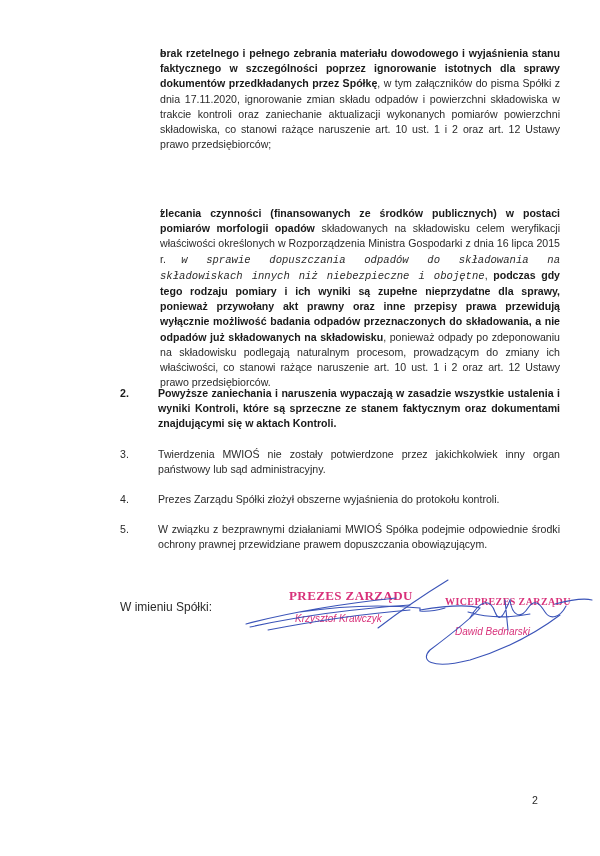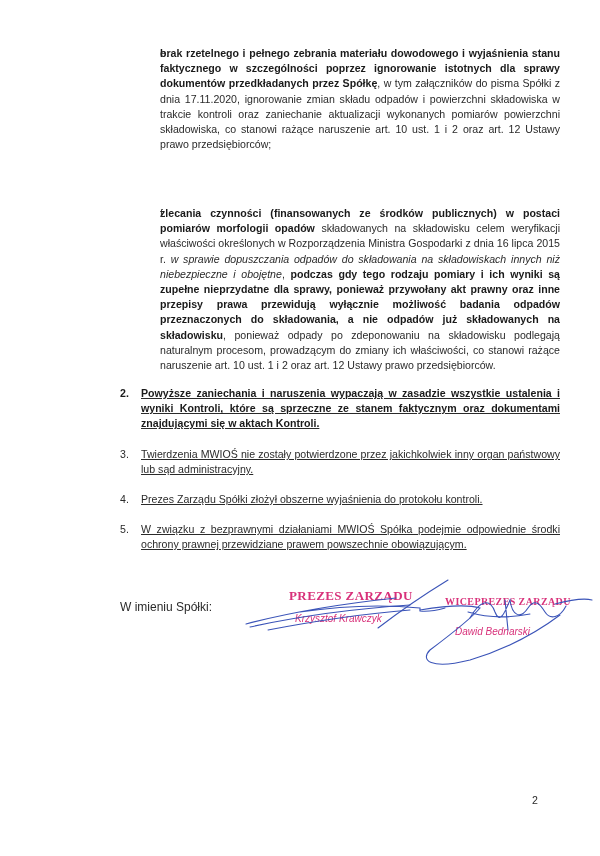--- a/index.html
+++ b/index.html
@@ -1,27 +1,27 @@
 <!DOCTYPE html>
 <html><head>
   <meta charset="utf-8">
   <style>
     html, body { margin: 0; padding: 0; background: #ffffff; }
     body { width: 600px; height: 856px; position: relative; overflow: hidden;
       font-family: "Liberation Sans", sans-serif; color: #2a2a2a; }
     .page { position: absolute; left: 0; top: 0; width: 600px; height: 856px; }
     .p { font-size: 10.6px; line-height: 15.2px; text-align: justify; }
     .p b { font-weight: bold; color: #1a1a1a; }
-    .p i { font-style: italic; }
+    .p i { font-style: italic; font-family: Liberation Mono, monospace; }
     .sub-item { position: absolute; left: 160px; width: 400px; }
     .sub-item .marker { position: absolute; left: 0; top: 0; }
     .sub-item .body { }
     .num-item { position: absolute; left: 120px; width: 440px; }
     .num-item .marker { position: absolute; left: 0; top: 0; }
-    .num-item .body { margin-left: 21px; text-decoration: underline; }
+    .num-item .body { margin-left: 38px; }
     .sig-label { position: absolute; left: 120px; top: 600px; font-size: 12px; }
     .stamp { position: absolute; color: #d8317a; font-family: "Liberation Serif", serif; font-weight: bold; font-size: 13px; letter-spacing: 0.4px; }
     .stamp-name { position: absolute; color: #d8317a; font-style: italic; font-size: 10px; }
     .page-num { position: absolute; left: 532px; top: 794px; font-size: 10.6px; }
     svg.sig { position: absolute; left: 0; top: 0; pointer-events: none; }
   </style>
 </head>
 <body>
 
 <div class="page">
@@ -50,21 +50,21 @@
     <div class="body">Twierdzenia MWIOŚ nie zostały potwierdzone przez jakichkolwiek inny organ państwowy lub sąd administracyjny.</div>
   </div>
 
   <div class="num-item p" style="top:492px;">
     <span class="marker">4.</span>
     <div class="body">Prezes Zarządu Spółki złożył obszerne wyjaśnienia do protokołu kontroli.</div>
   </div>
 
   <div class="num-item p" style="top:522px;">
     <span class="marker">5.</span>
-    <div class="body">W związku z bezprawnymi działaniami MWIOŚ Spółka podejmie odpowiednie środki ochrony prawnej przewidziane prawem powszechnie obowiązującym.</div>
+    <div class="body">W związku z bezprawnymi działaniami MWIOŚ Spółka podejmie odpowiednie środki ochrony prawnej przewidziane prawem dopuszczania obowiązującym.</div>
   </div>
 
   <div class="sig-label">W imieniu Spółki:</div>
 
   <div class="stamp" style="left:289px; top:588px;">PREZES ZARZĄDU</div>
   <div class="stamp-name" style="left:295px; top:613px;">Krzysztof Krawczyk</div>
 
   <div class="stamp" style="left:445px; top:596px; font-size:10px;">WICEPREZES ZARZĄDU</div>
   <div class="stamp-name" style="left:455px; top:626px;">Dawid Bednarski</div>
 

